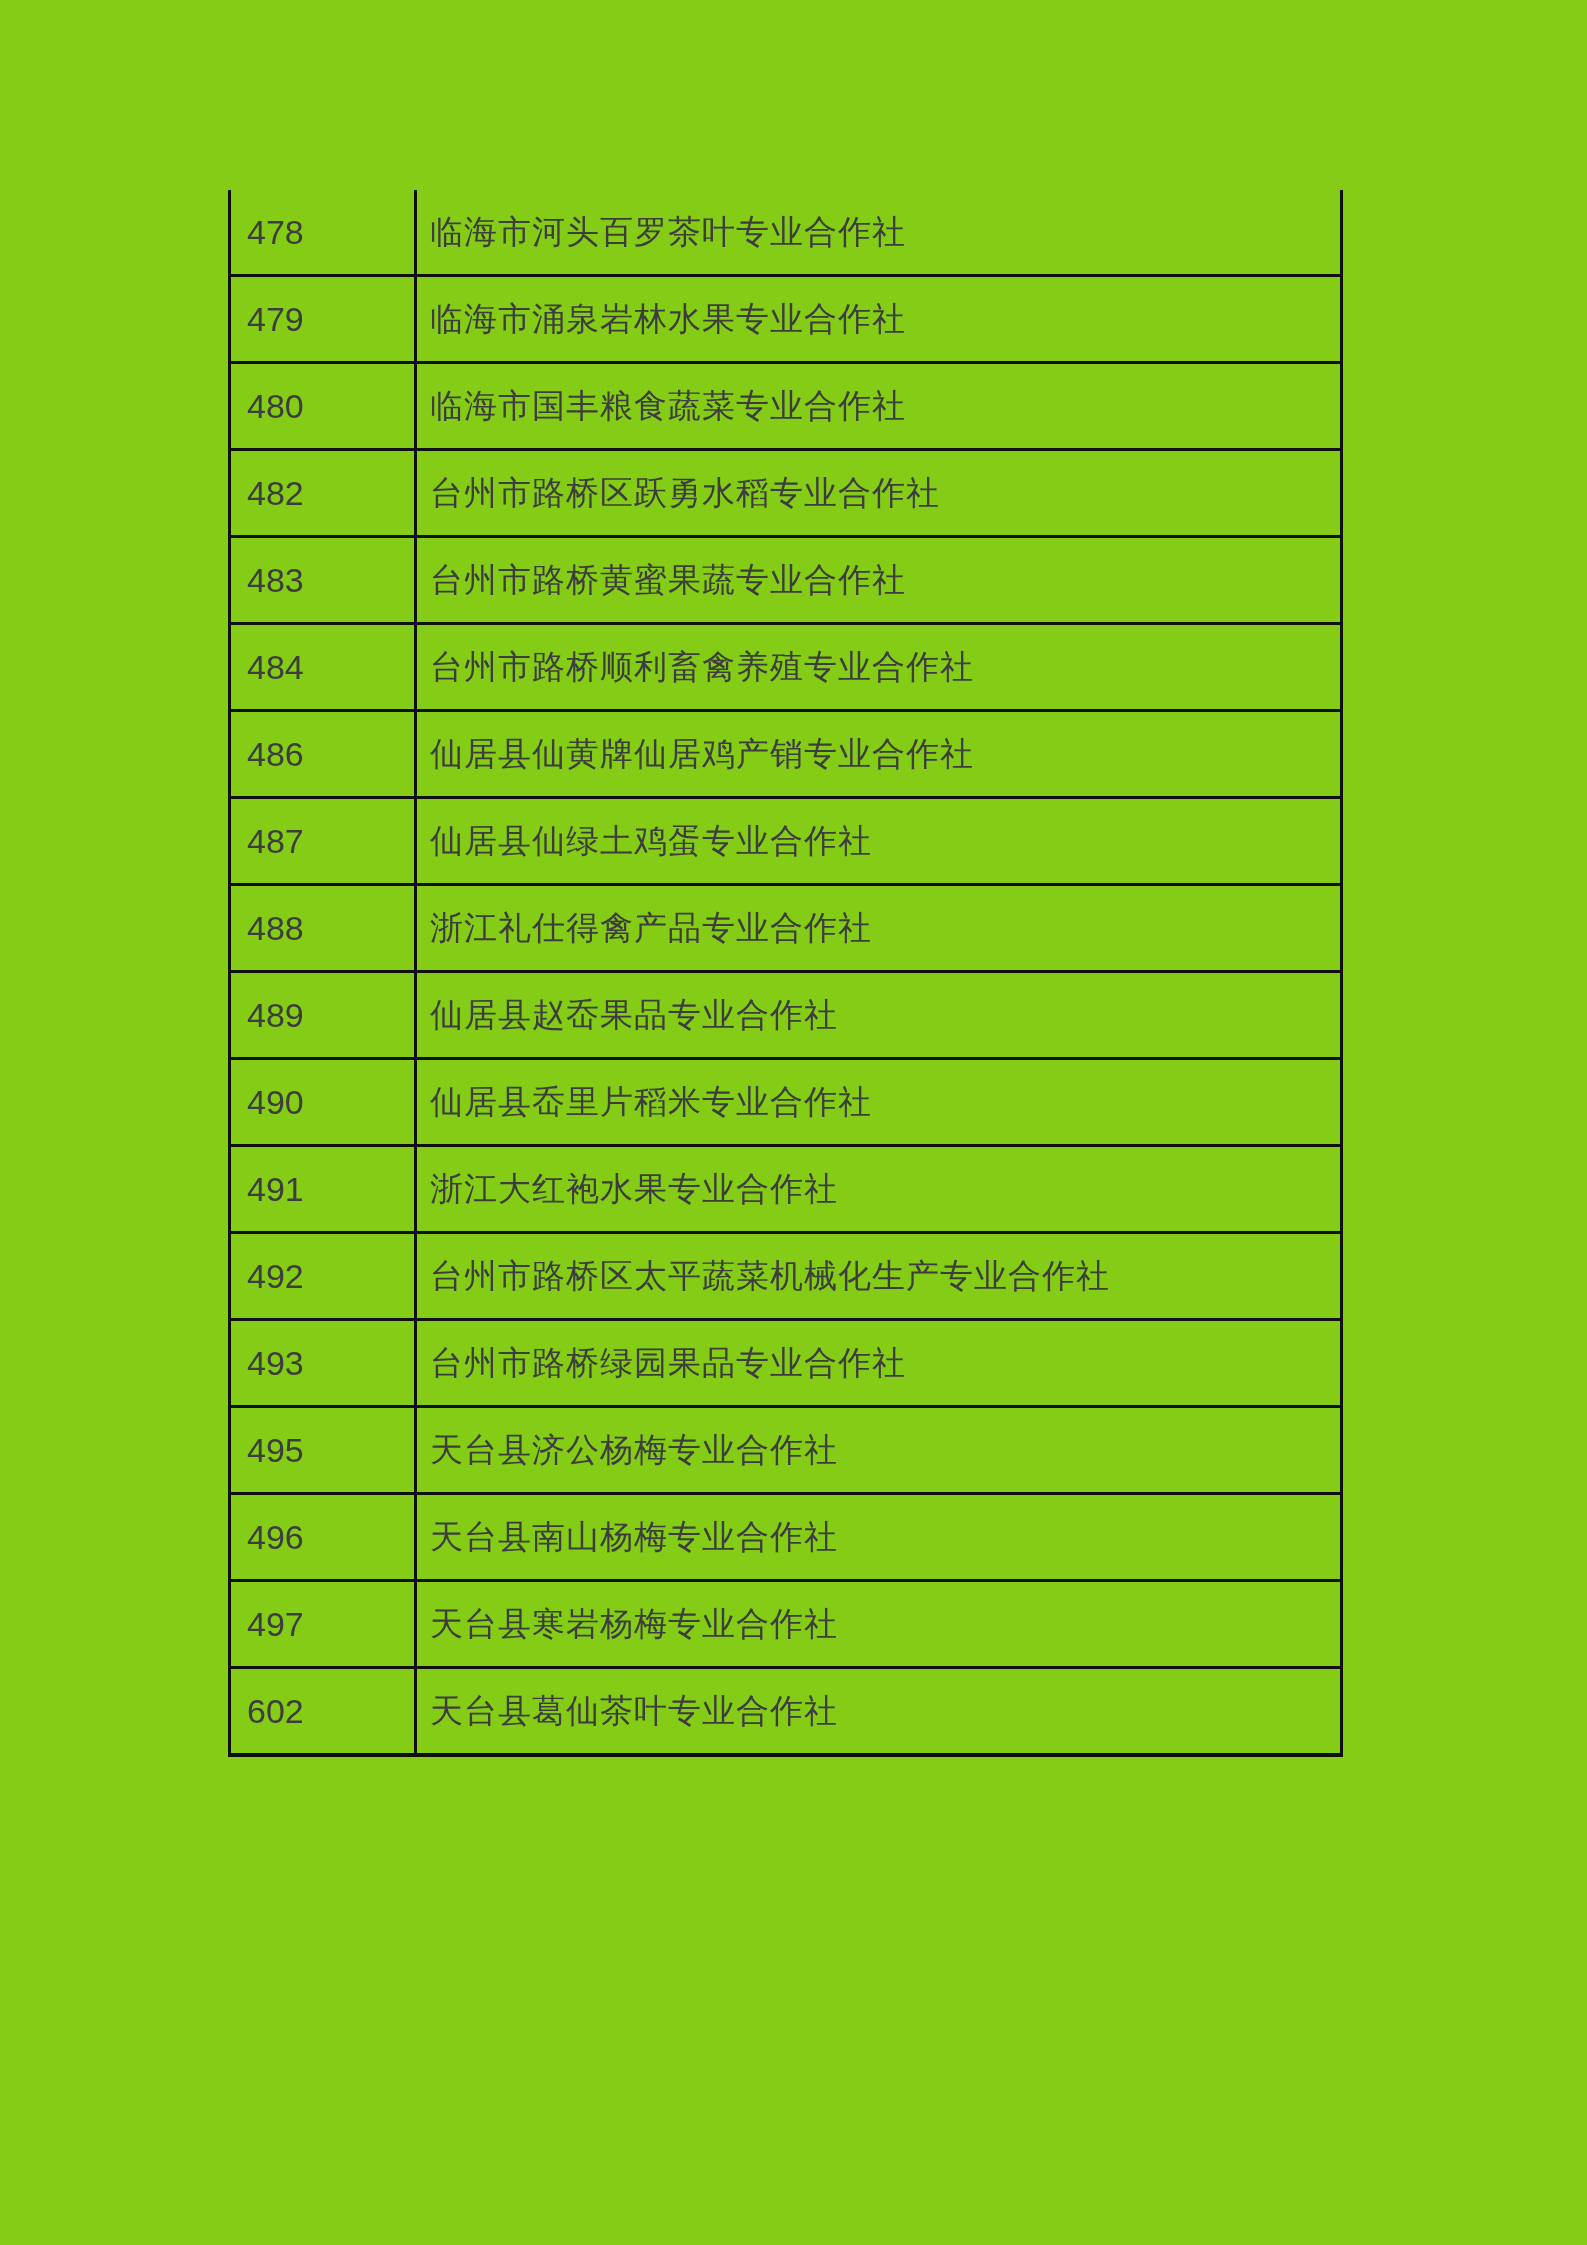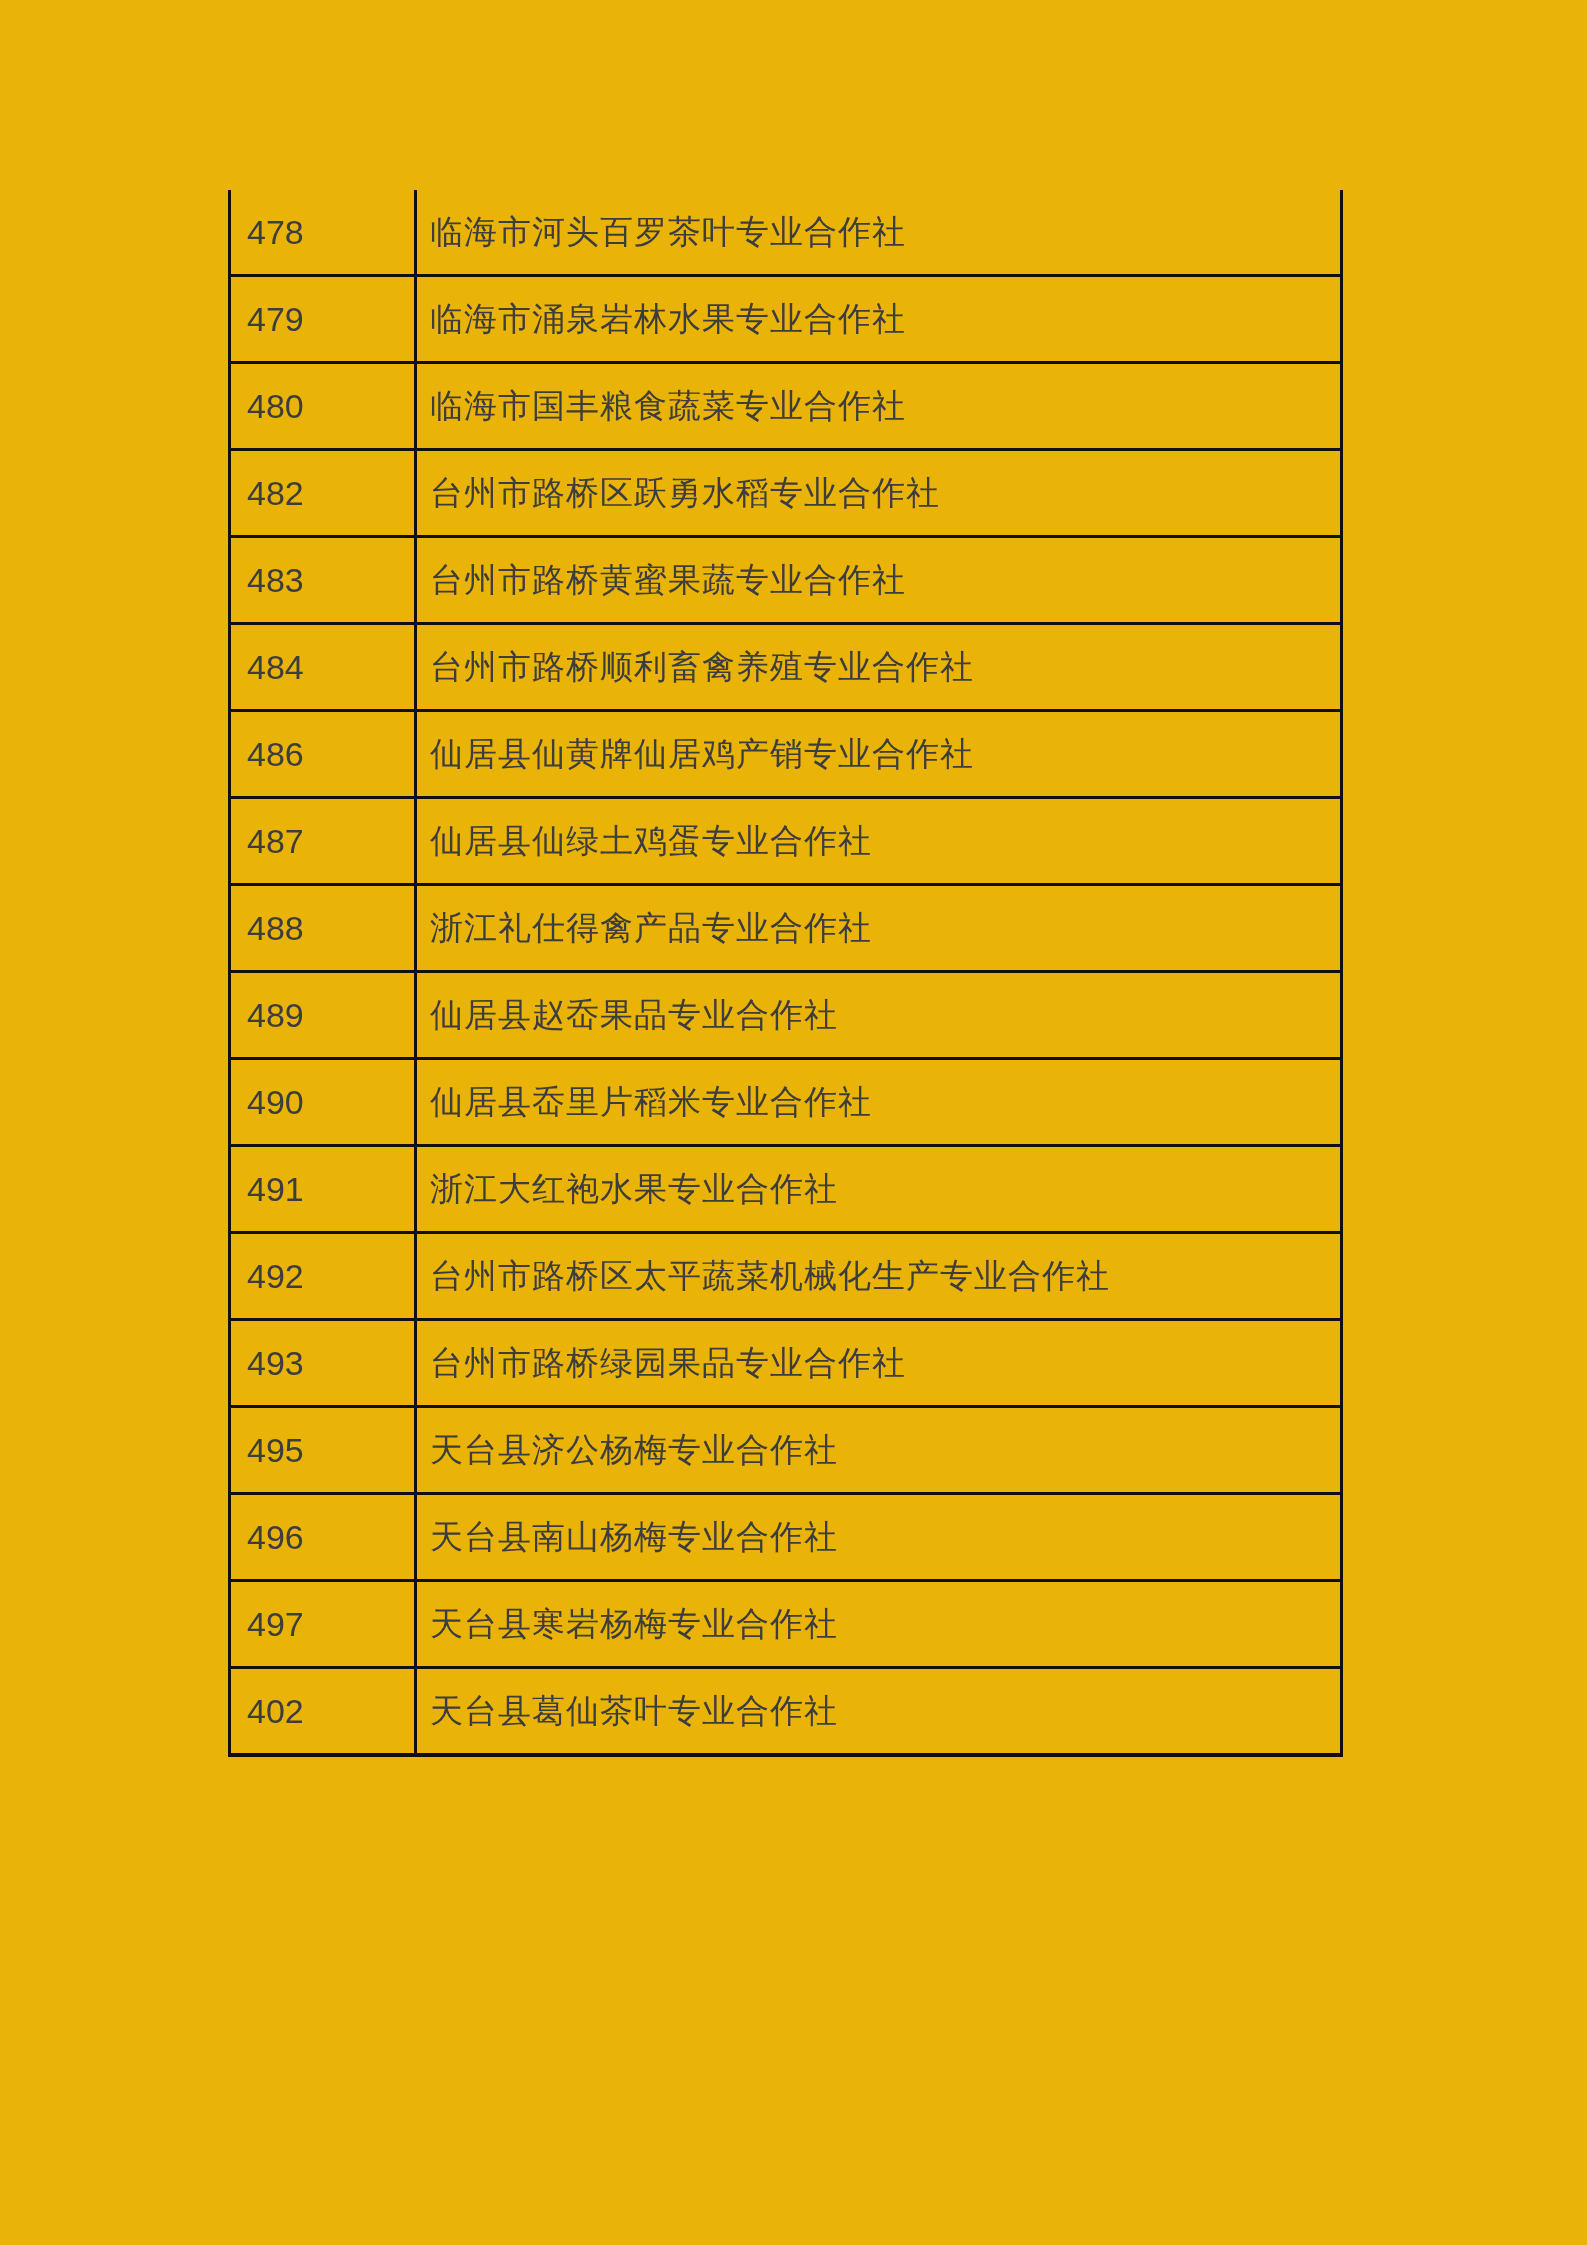--- a/index.html
+++ b/index.html
@@ -4,21 +4,21 @@
 <style>
   html, body {
     margin: 0;
     padding: 0;
     background: #ffffff;
   }
   .page {
     position: relative;
     width: 1587px;
     height: 2245px;
-    background: #eab308;
+    background: #84cc16;
     font-family: "Liberation Sans", "DejaVu Sans", sans-serif;
     overflow: hidden;
   }
   table.coop-table {
     position: absolute;
     left: 228px;
     top: 190px;
     width: 1115px;
     border-collapse: collapse;
     table-layout: fixed;
@@ -207,21 +207,21 @@
     <td class="col-num">
       <span>497</span>
     </td>
     <td class="col-name">
       <span>天台县寒岩杨梅专业合作社</span>
     </td>
   </tr>
 
   <tr>
     <td class="col-num">
-      <span>402</span>
+      <span>602</span>
     </td>
     <td class="col-name">
       <span>天台县葛仙茶叶专业合作社</span>
     </td>
   </tr>
 </tbody>
   </table>
 </div>
 
 </body></html>

